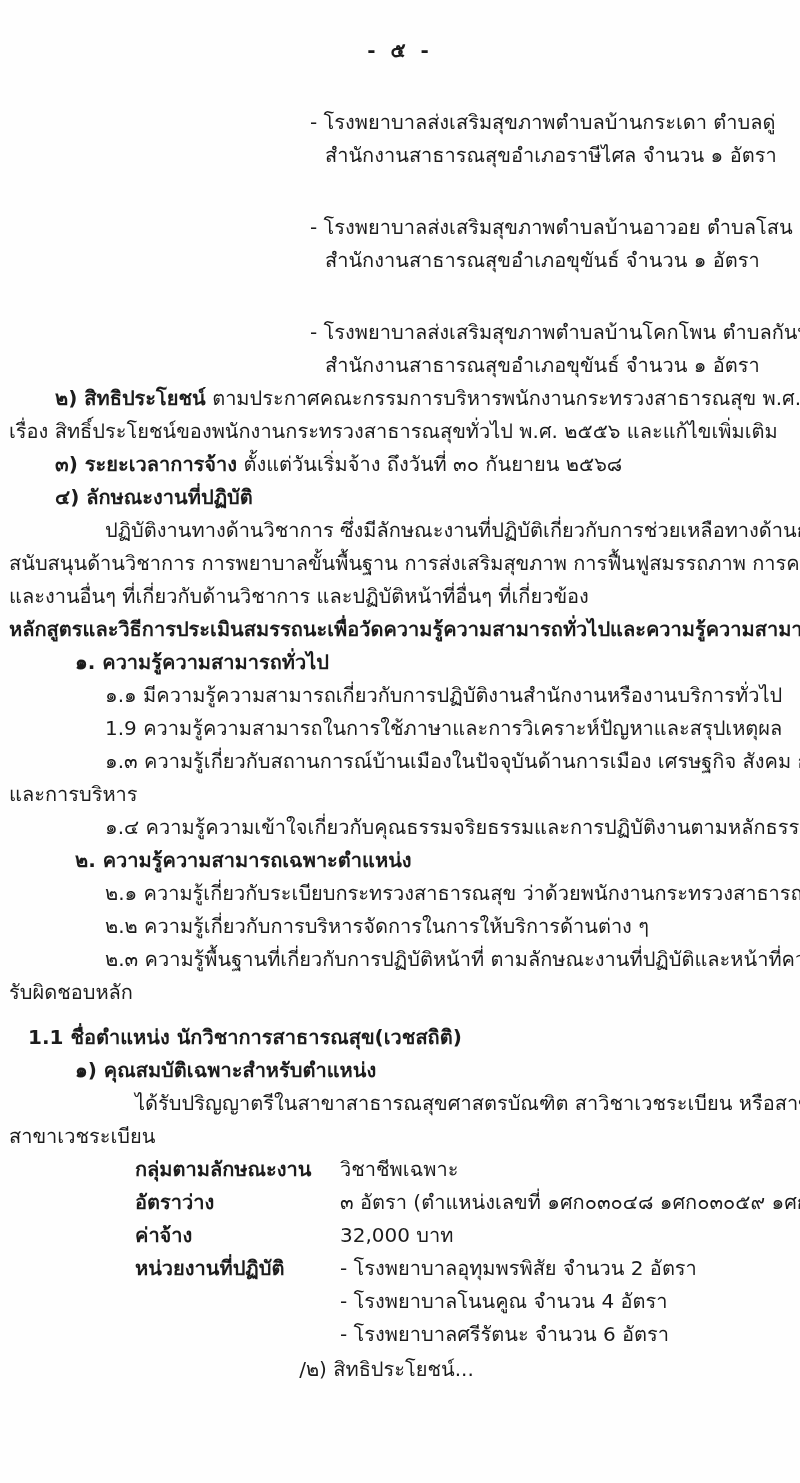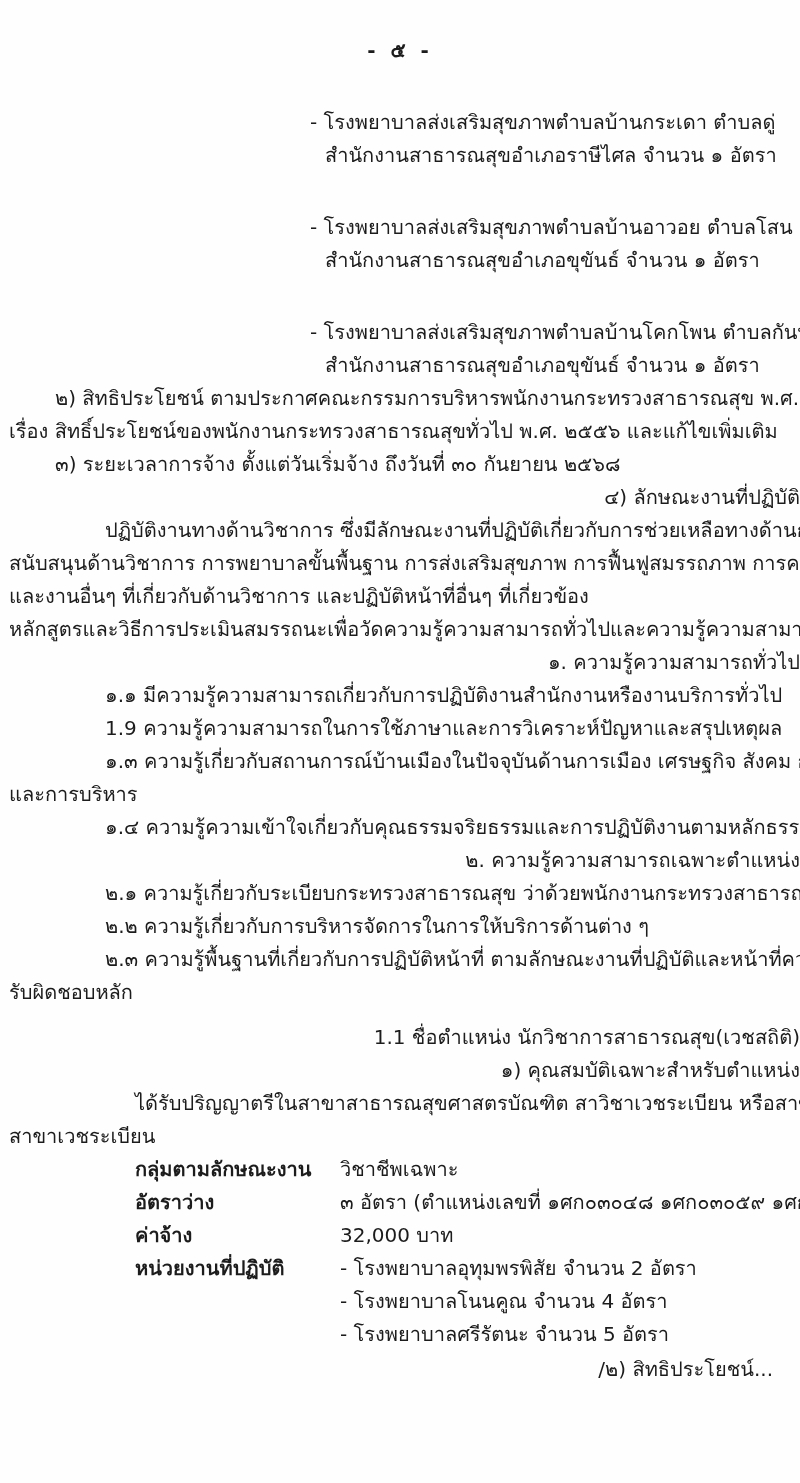--- a/index.html
+++ b/index.html
@@ -8,21 +8,21 @@
     width:800px;height:1483px;
     background:#fefefe;
     overflow:hidden;
     font-family:"DejaVu Sans", sans-serif;
     color:#1c1c1c;
     font-size:20px;
     line-height:33px;
     -webkit-font-smoothing:antialiased;
   }
   .line{white-space:nowrap;min-height:33px;}
-  .b{font-weight:normal;text-align:right;}
+  .b{font-weight:bold;}
   .pagenum{
     margin-top:34px;margin-bottom:26px;
     text-align:center;
     letter-spacing:4px;
     font-weight:bold;
   }
   .ind-b  {margin-left:310px;margin-top:39px;}  
   .ind-bw {margin-left:325px;}  
   .ind1   {margin-left:55px;}   
   .indp   {margin-left:105px;}  
@@ -30,21 +30,21 @@
   .indt   {margin-left:28px;}   
   .indq   {margin-left:135px;}  
   .flush  {margin-left:0;padding-left:9px;}      
   .sec-gap{margin-top:12px;}
   .details{margin-left:135px;}
   .drow{display:flex;}
   .dlabel{width:205px;flex:0 0 205px;font-weight:bold;min-height:33px;}
   .dvalue{flex:1;white-space:nowrap;min-height:33px;}
   .footer{
     margin-top:2px;
-    text-align:right;
+    text-align:center;
     padding-right:27px;
   }
 </style>
 </head>
 <body>
 
 <div class="page">
 
   <div class="pagenum">- ๕ -</div>
 
@@ -110,20 +110,20 @@
       <div class="drow">
         <div class="dlabel">หน่วยงานที่ปฏิบัติ</div>
         <div class="dvalue">- โรงพยาบาลอุทุมพรพิสัย จำนวน 2 อัตรา</div>
       </div>
       <div class="drow">
         <div class="dlabel"></div>
         <div class="dvalue">- โรงพยาบาลโนนคูณ จำนวน 4 อัตรา</div>
       </div>
       <div class="drow">
         <div class="dlabel"></div>
-        <div class="dvalue">- โรงพยาบาลศรีรัตนะ จำนวน 5 อัตรา</div>
+        <div class="dvalue">- โรงพยาบาลศรีรัตนะ จำนวน 6 อัตรา</div>
       </div>
     </div>
   </section>
 
   <div class="footer">/๒) สิทธิประโยชน์...</div>
 
 </div>
 
 </body></html>

